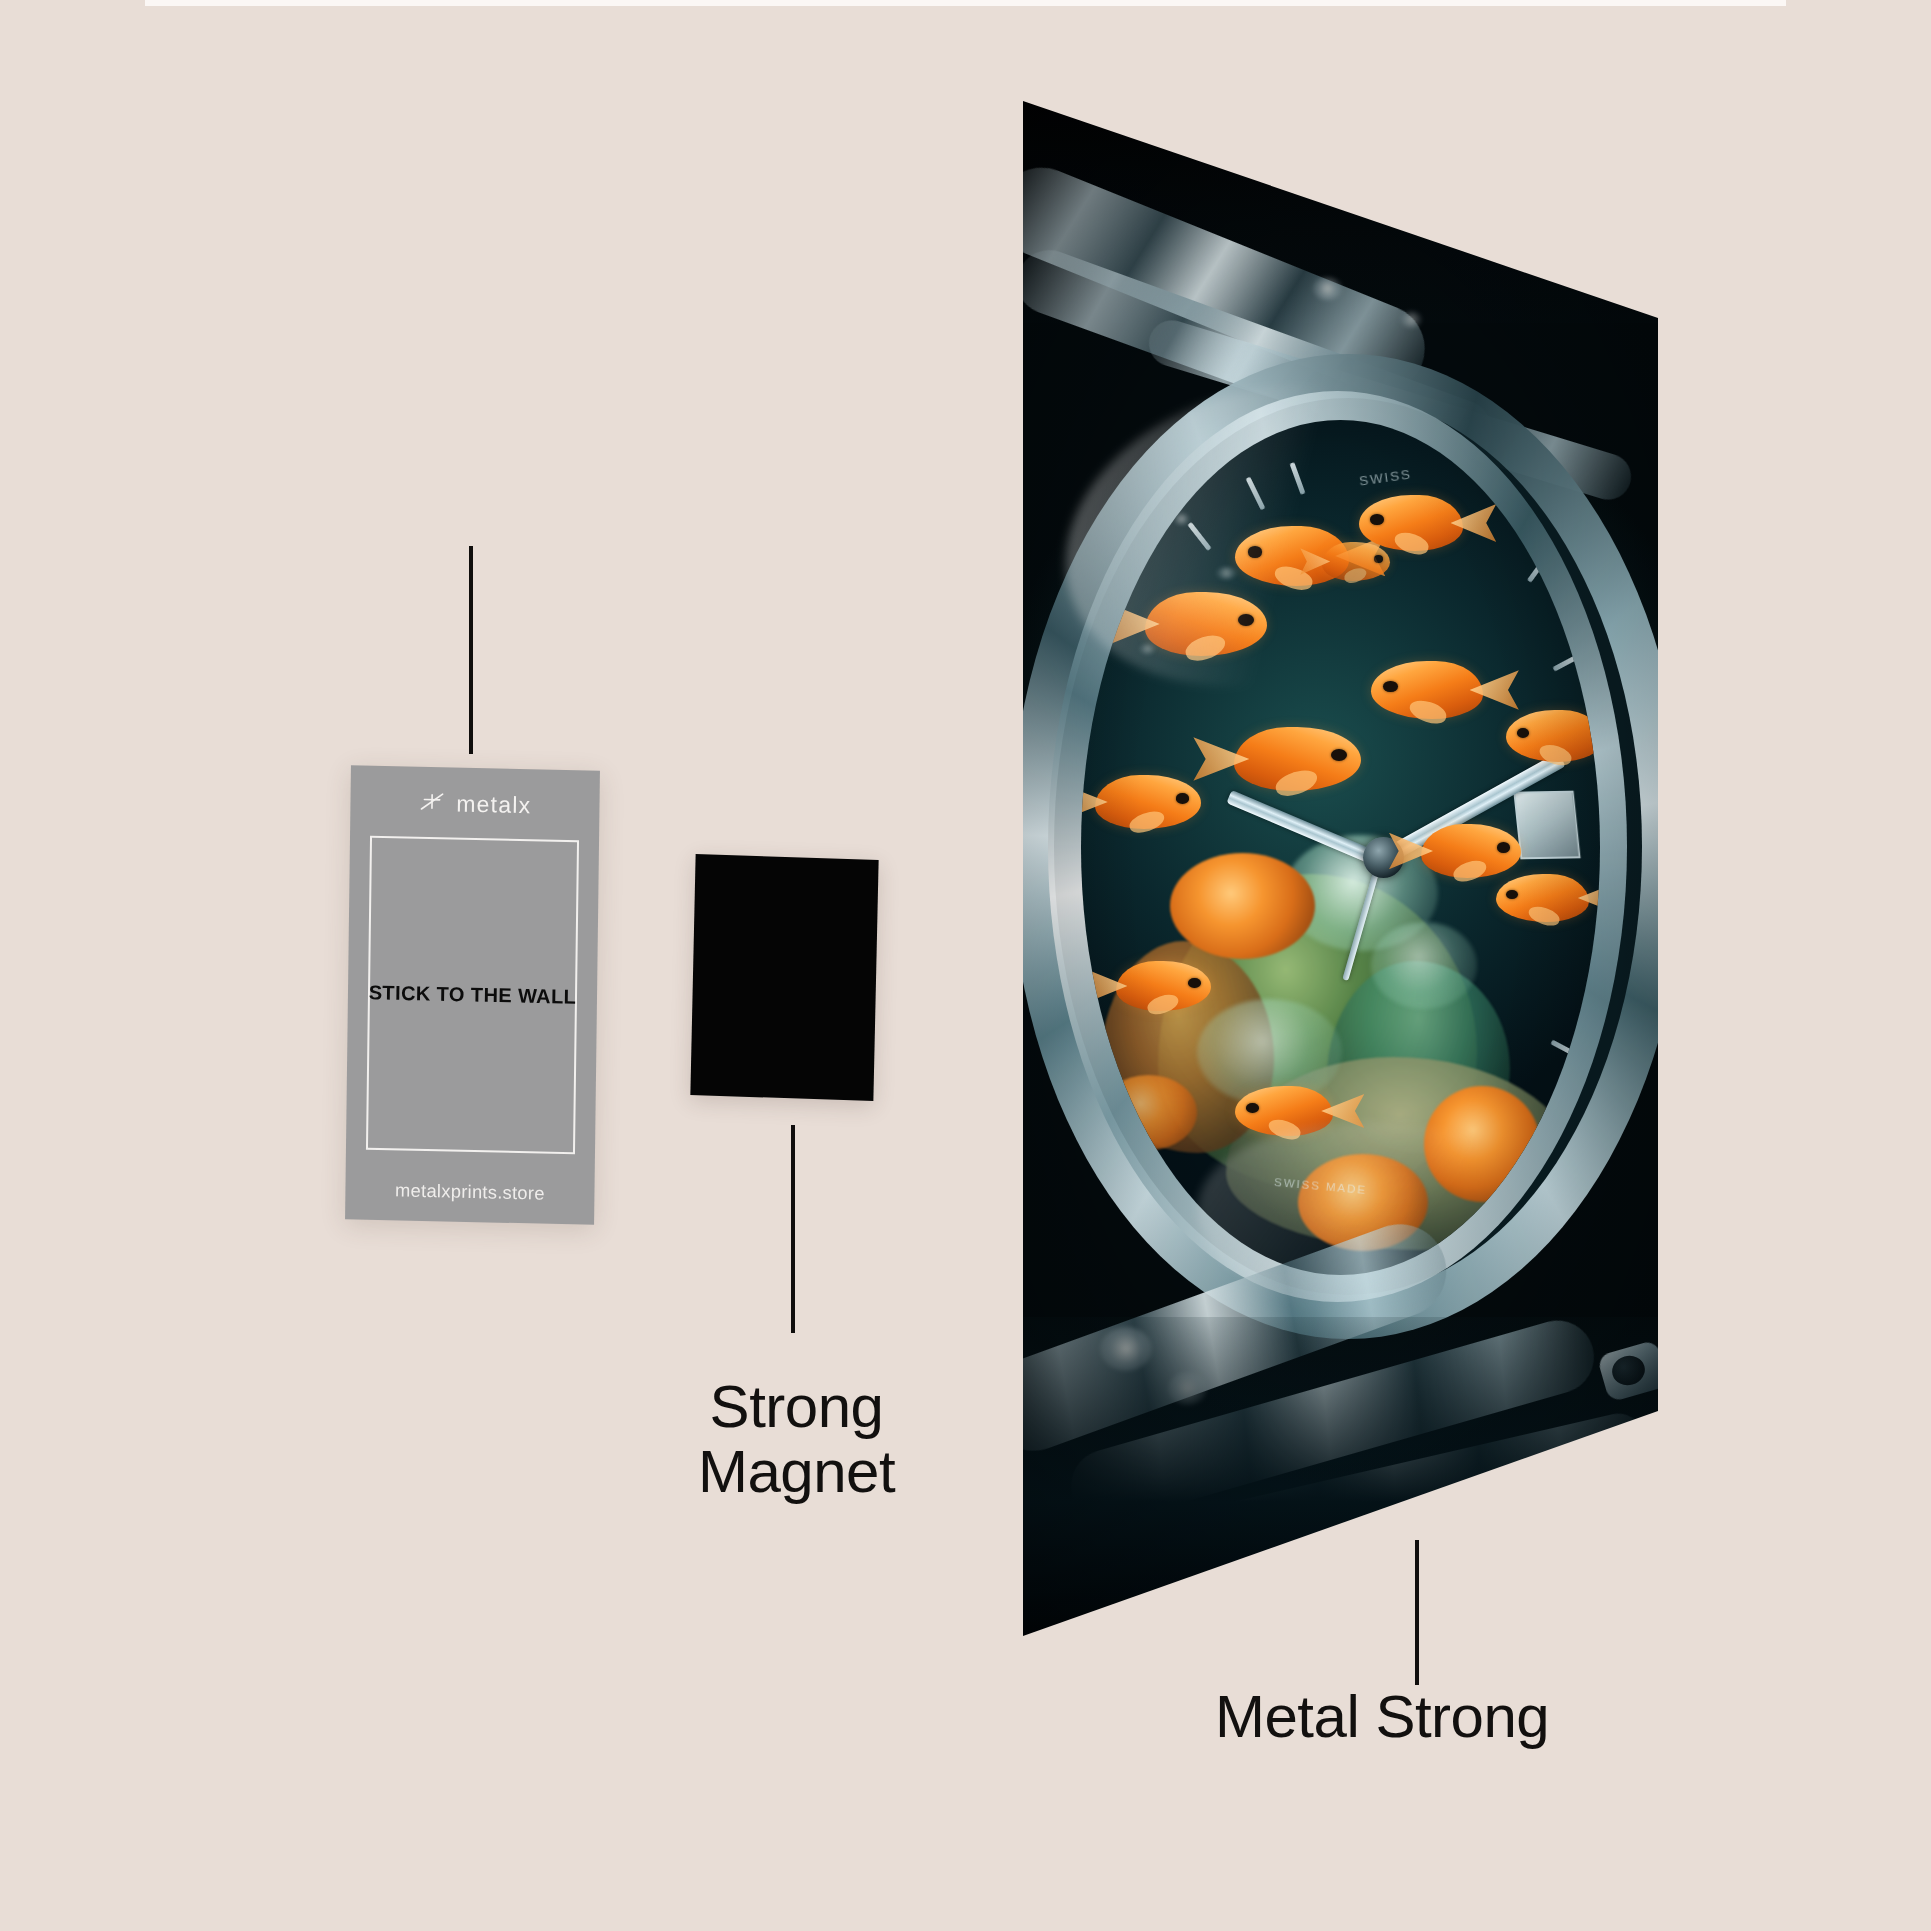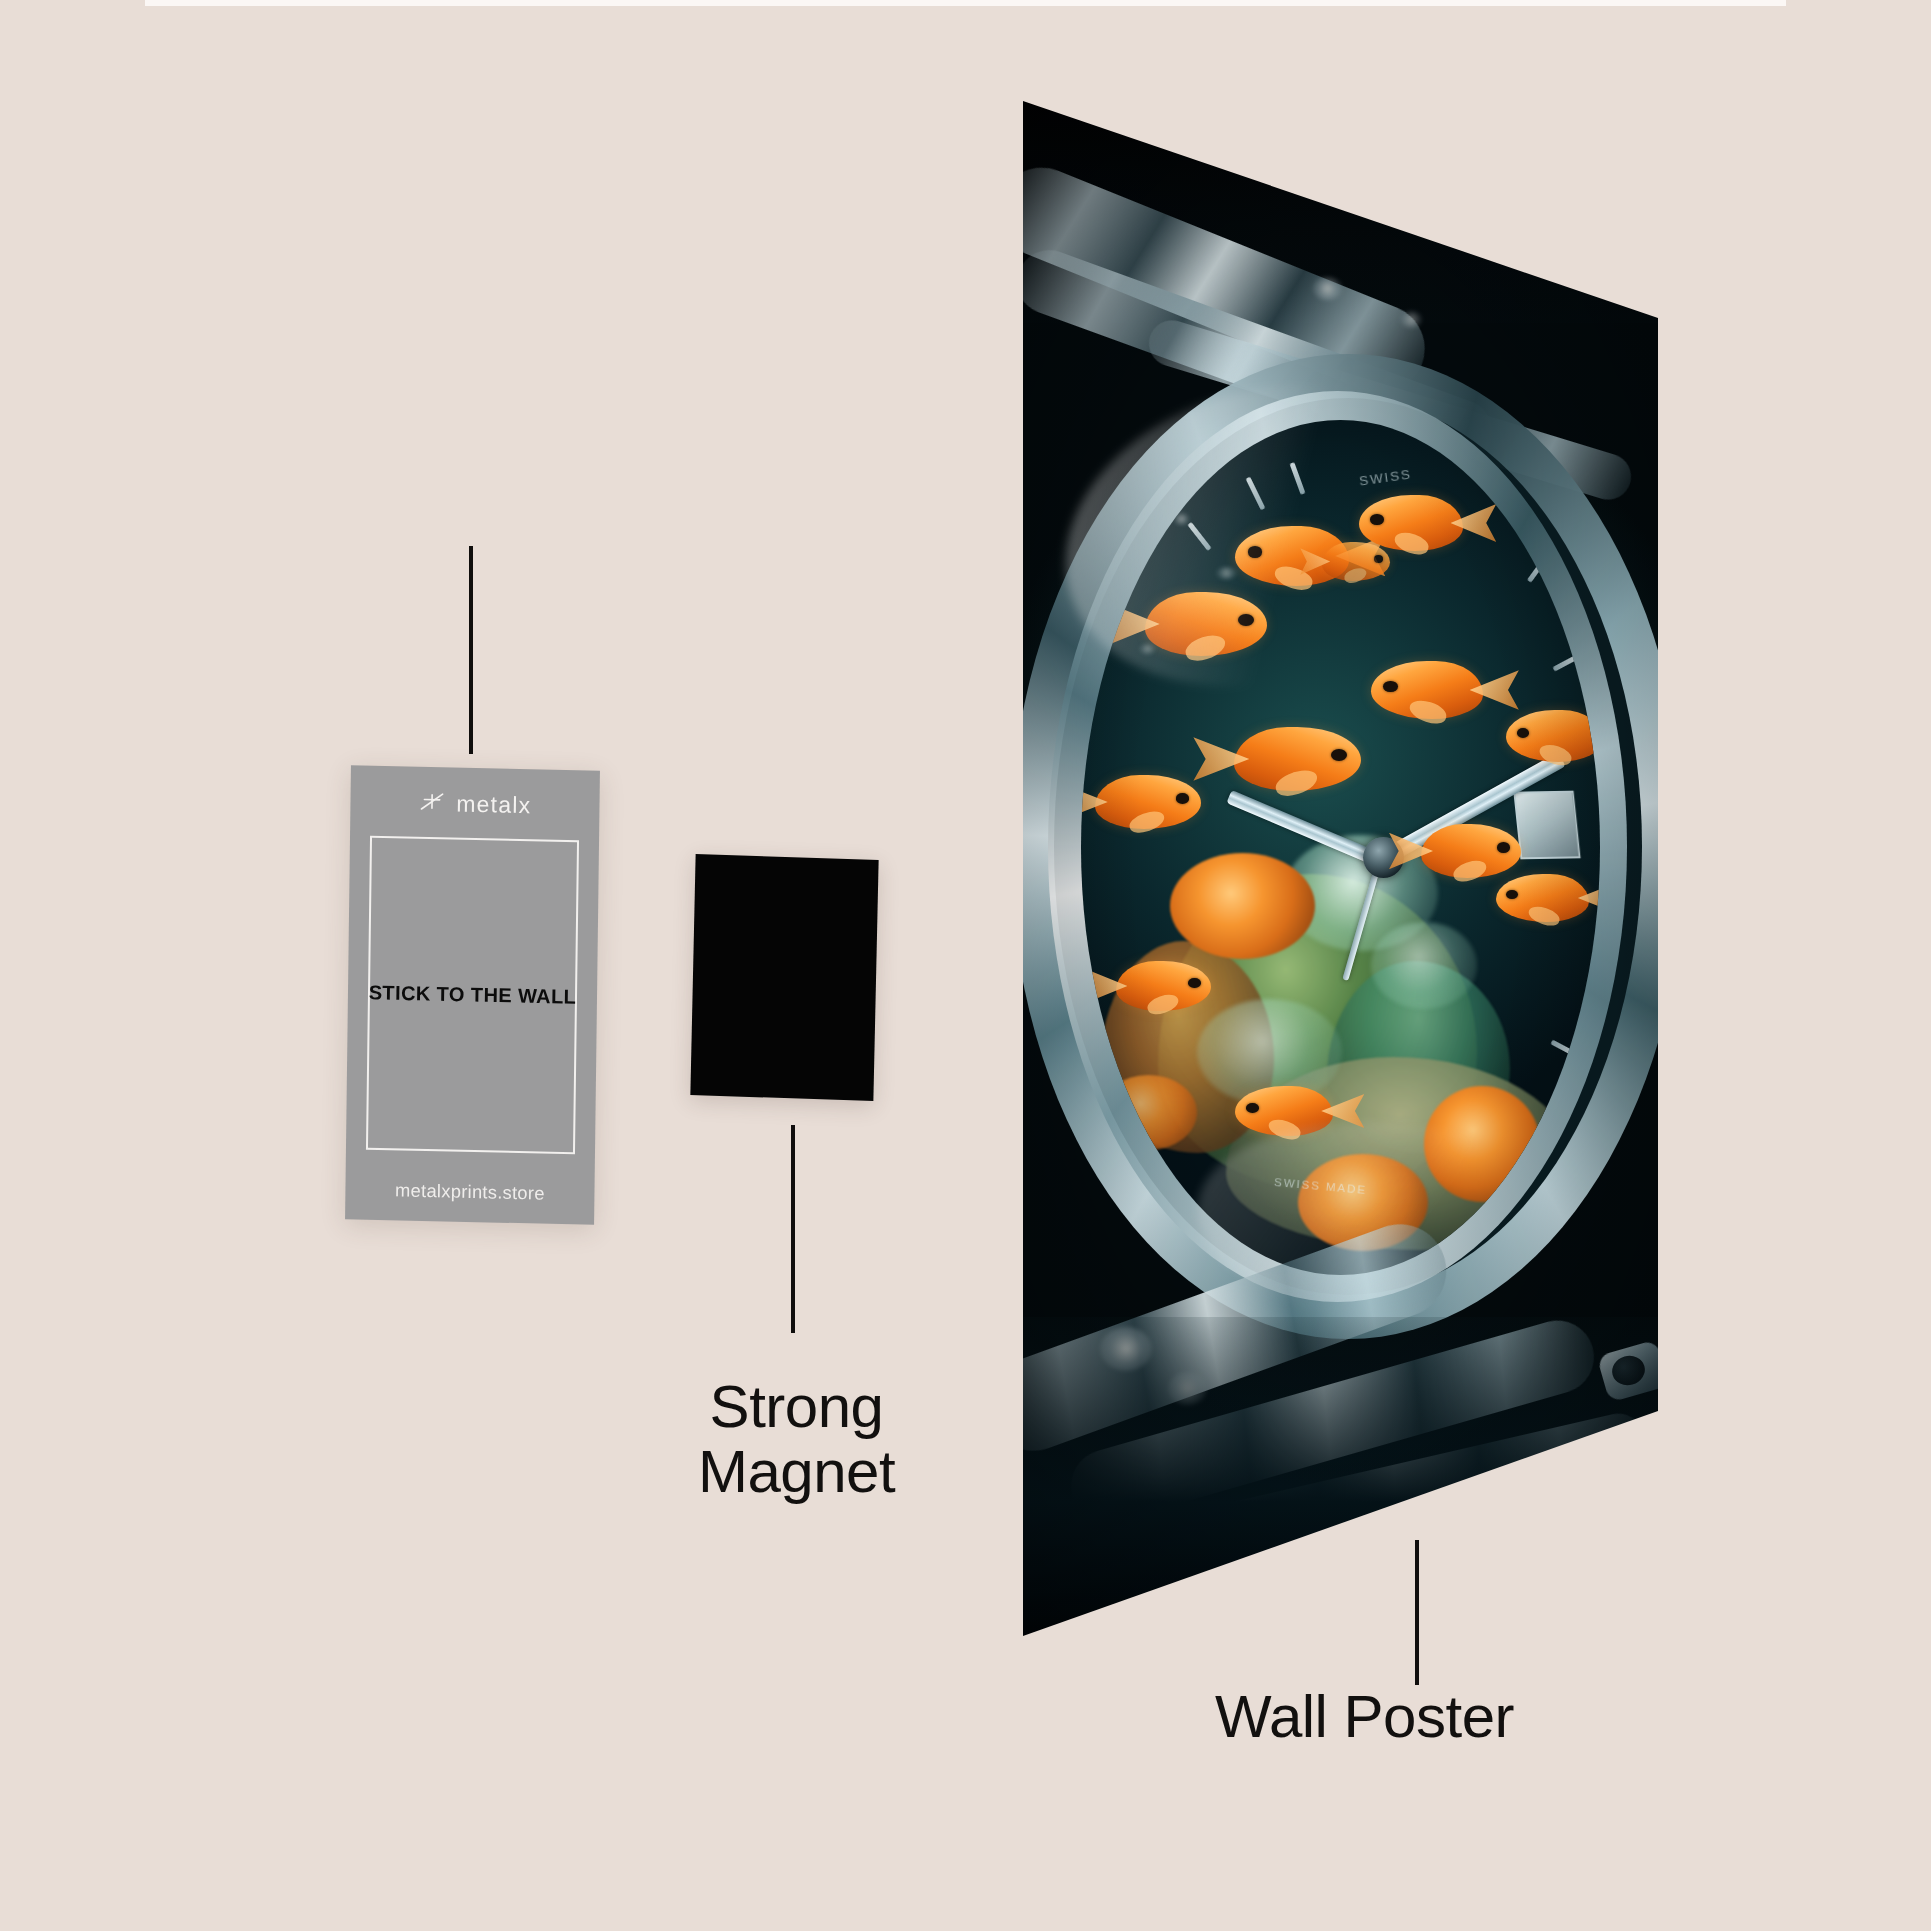--- a/index.html
+++ b/index.html
@@ -550,16 +550,16 @@
   <div class="leader" id="leader-wall-protector"></div>
   <div class="leader" id="leader-strong-magnet"></div>
   <div class="leader" id="leader-metal-poster"></div>
 
 
   <div class="callout" id="label-strong-magnet">
     <div>Strong</div>
     <div>Magnet</div>
   </div>
 
-  <div class="callout" id="label-metal-poster">Wall Poster</div>
+  <div class="callout" id="label-metal-poster">Metal Strong</div>
 
 </div>
 
 
 </body></html>

